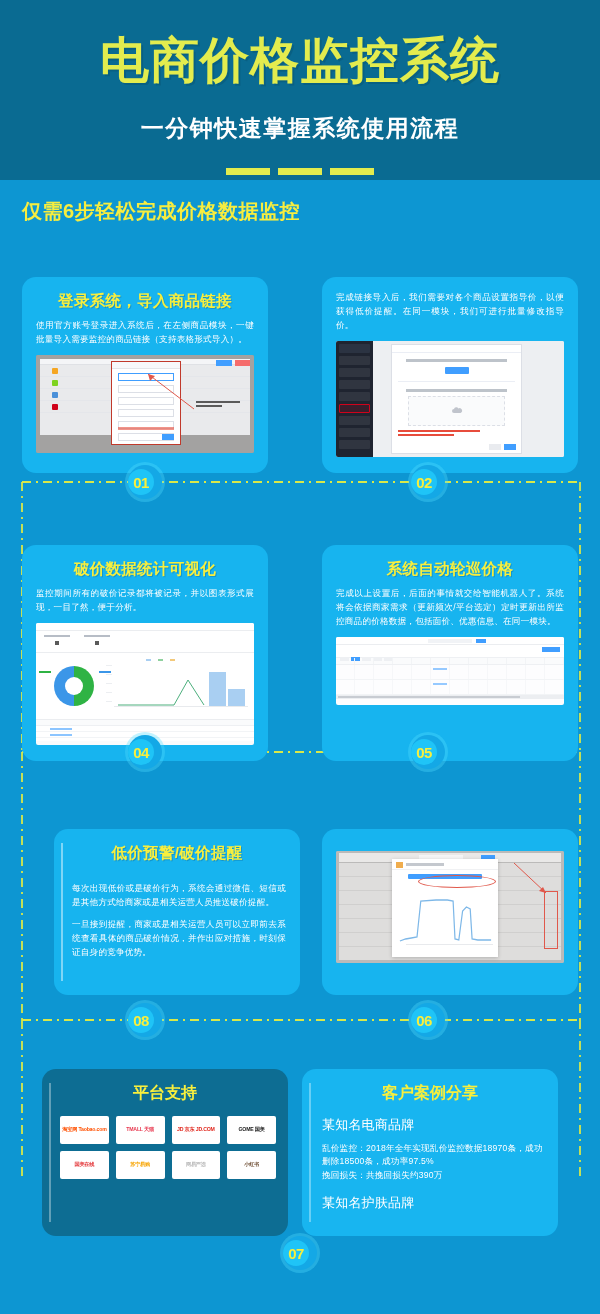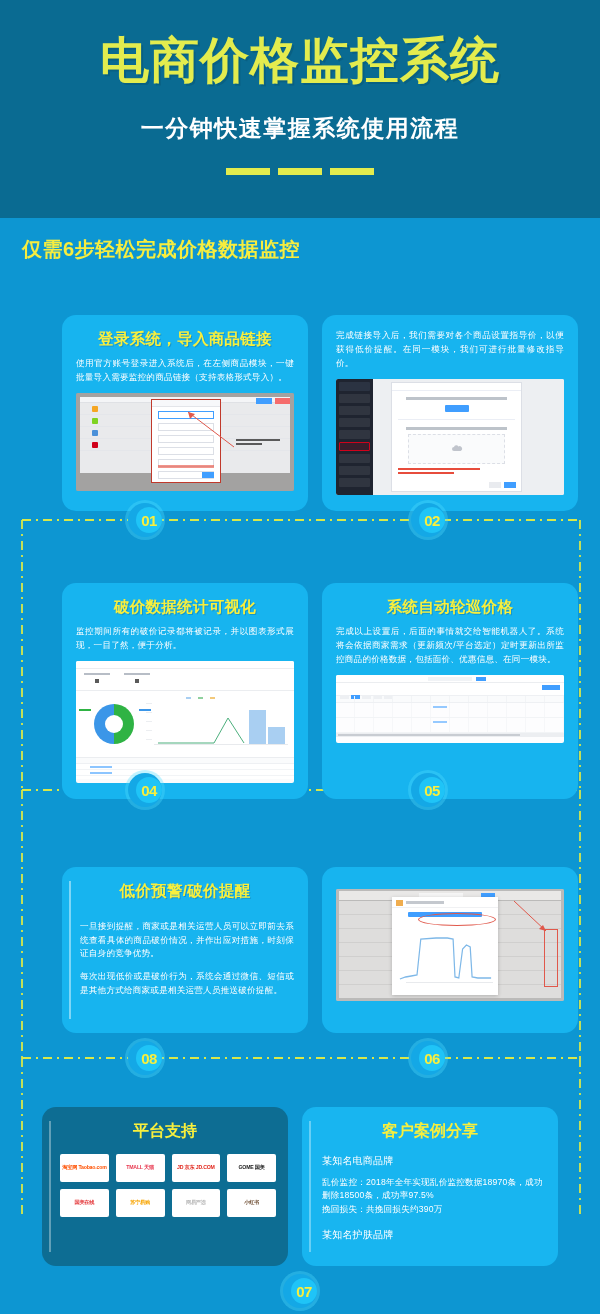--- a/index.html
+++ b/index.html
@@ -6,21 +6,21 @@
   html,body { width:600px; }
   body {
     width:600px; height:1314px;
     background:#0d96d2;
     font-family:"Liberation Sans","DejaVu Sans",sans-serif;
     overflow:hidden; position:relative;
   }
 
   
   .header {
-    height:218px; background:#0a6b92;
+    height:180px; background:#0a6b92;
     position:relative; text-align:center;
   }
   .hdr-title {
     padding-top:34px;
     font-size:49px; line-height:1.08; font-weight:bold;
     color:#e3ec4e; letter-spacing:1px;
     text-shadow:2px 2px 0 rgba(0,0,0,.10);
   }
   .hdr-sub {
     margin-top:26px;
@@ -40,21 +40,21 @@
     letter-spacing:.5px;
   }
 
   
   .track { position:absolute; left:0; top:0; width:600px; height:1000px; pointer-events:none; }
 
   
   .rows { position:relative; }
   .row {
     position:relative;
-    display:flex; justify-content:flex-end;
+    display:flex; justify-content:space-between;
     gap:14px;
     padding:0 22px;
   }
   .row.r1 { margin-top:52px; }
   .row.r2 { margin-top:72px; }
   .row.r3 { margin-top:68px; }
 
   .card {
     background:#17b4ef;
     border-radius:14px;
@@ -75,21 +75,21 @@
   .card-text p + p { margin-top:9px; }
   .accent-bar {
     position:absolute; left:7px; top:14px; bottom:14px;
     width:2px; background:rgba(255,255,255,.45);
   }
 
   
   .step {
     position:absolute; width:34px; height:34px; border-radius:50%;
     background:#14a8e6;
-    display:flex; align-items:center; justify-content:flex-end;
+    display:flex; align-items:center; justify-content:flex-start;
     box-shadow:0 0 0 3px rgba(80,220,255,.35);
     z-index:5;
   }
   .step i {
     width:26px; height:26px; border-radius:50%;
     background:#1fc4f7;
     display:flex; align-items:center; justify-content:center;
     font-style:normal; font-size:15px; font-weight:bold; color:#f8ef3d;
     letter-spacing:-.5px;
   }
@@ -231,21 +231,21 @@
     background:#fff; height:28px; border-radius:2px;
     display:flex; align-items:center; justify-content:center;
     overflow:hidden;
   }
   .logo span { font-size:5.2px; font-weight:bold; letter-spacing:-.2px; white-space:nowrap; }
   .logo.l1 span{ color:#ff5000; } .logo.l2 span{ color:#e8384f; }
   .logo.l3 span{ color:#e1251b; } .logo.l4 span{ color:#1a1a1a; }
   .logo.l5 span{ color:#e4393c; } .logo.l6 span{ color:#f7a400; }
   .logo.l7 span{ color:#b9b9b9; } .logo.l8 span{ color:#6b4a2f; }
   .case-block { padding-left:8px; }
-  .case-h { font-size:10px; color:#fff; margin:2px 0 8px; letter-spacing:.2px; }
+  .case-h { font-size:13px; color:#fff; margin:2px 0 8px; letter-spacing:.2px; }
   .case-p { font-size:8.6px; line-height:1.6; color:#fff; letter-spacing:.2px; }
   .case-p + .case-h { margin-top:11px; }
 </style>
 </head>
 <body>
 
 <div class="header">
   <div class="hdr-title">电商价格监控系统</div>
   <div class="hdr-sub">一分钟快速掌握系统使用流程</div>
   <div class="hdr-dashes">
@@ -509,22 +509,22 @@
       </div>
 
     </div>
 
     <div class="row r3">
 
       <div class="card w1" style="min-height:166px;margin-left:32px;">
         <div class="accent-bar"></div>
         <div class="card-title">低价预警/破价提醒</div>
         <div class="card-text" style="margin-top:18px; padding-left:4px;">
+          <p>每次出现低价或是破价行为，系统会通过微信、短信或是其他方式给商家或是相关运营人员推送破价提醒。</p>
           <p>一旦接到提醒，商家或是相关运营人员可以立即前去系统查看具体的商品破价情况，并作出应对措施，时刻保证自身的竞争优势。</p>
-          <p>每次出现低价或是破价行为，系统会通过微信、短信或是其他方式给商家或是相关运营人员推送破价提醒。</p>
         </div>
       </div>
 
       <div class="card w2">
         <div class="shot s6">
           <div class="s6-bg"></div>
           <div class="s6-tbl">
             <div class="r"></div>
               <div class="r"></div>
               <div class="r"></div>

